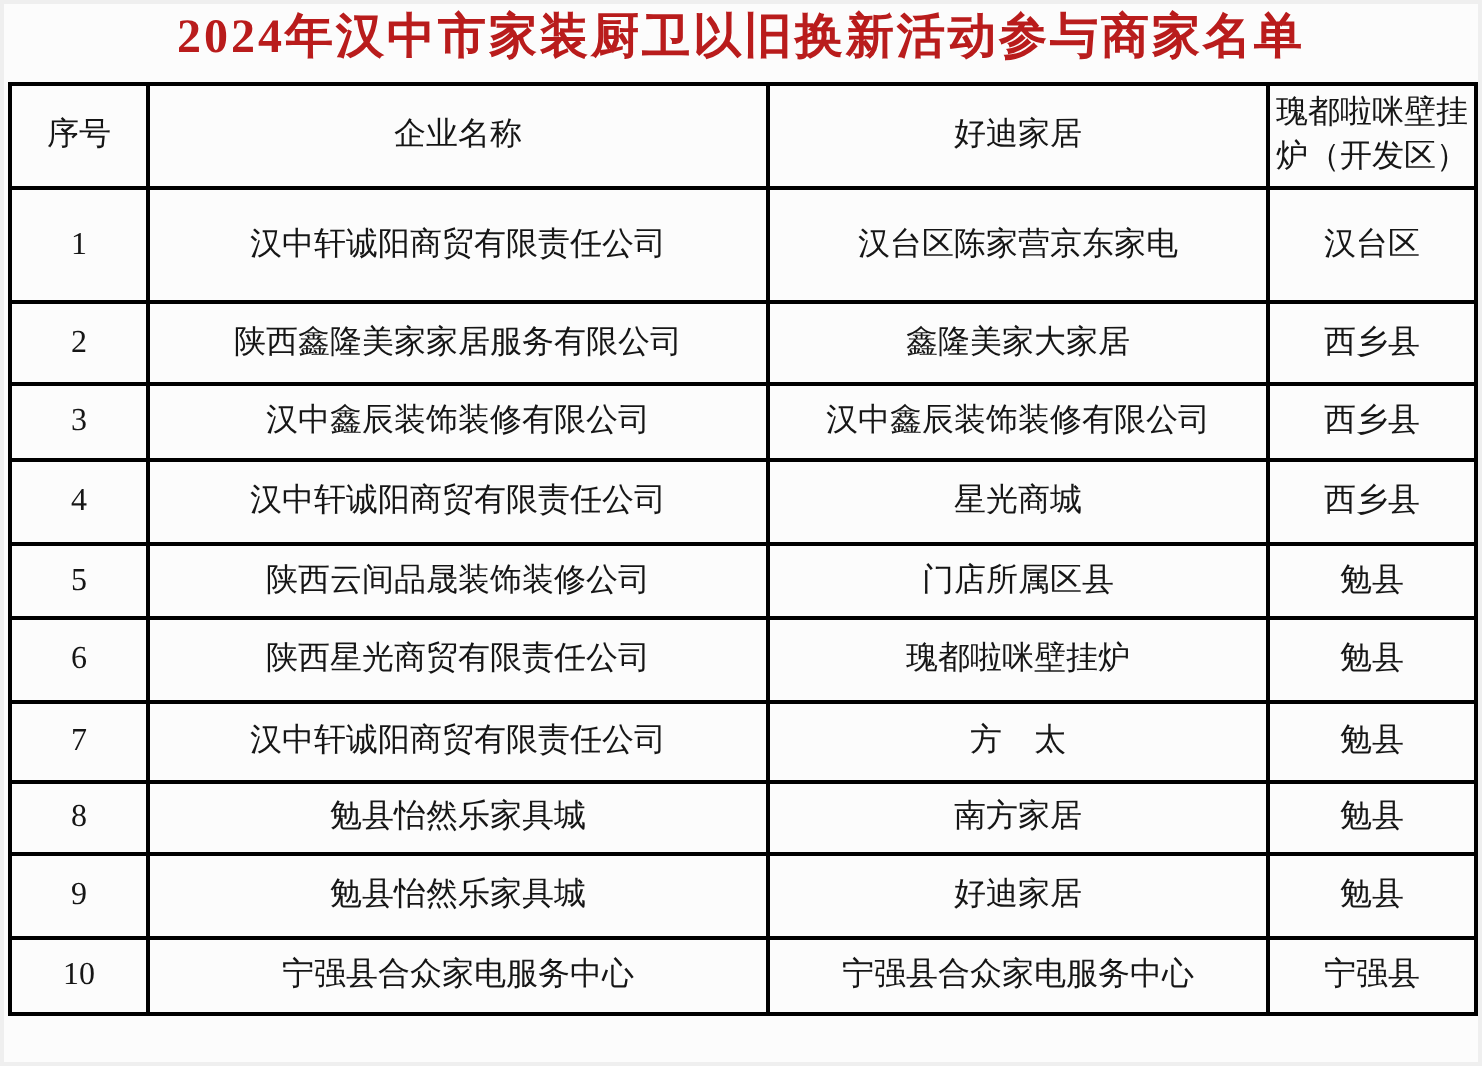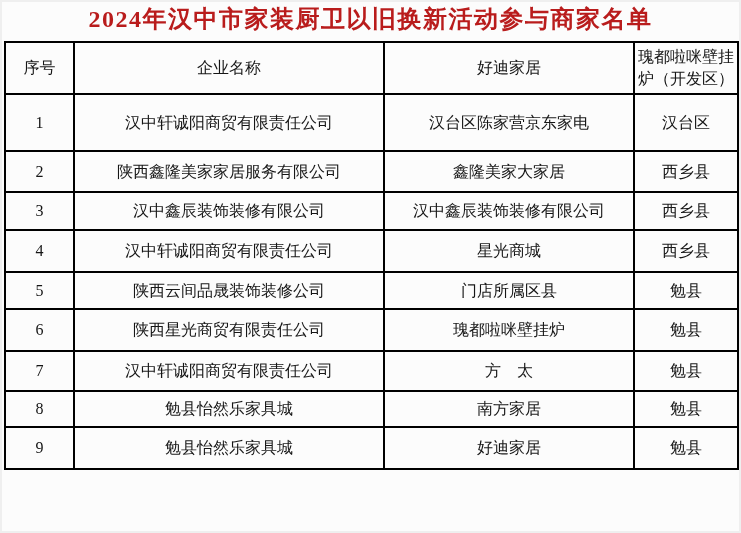--- a/index.html
+++ b/index.html
@@ -131,14 +131,20 @@
       <td>勉县怡然乐家具城</td>
       <td>南方家居</td>
       <td>勉县</td>
     </tr>
     <tr class="r-9">
       <td>9</td>
       <td>勉县怡然乐家具城</td>
       <td>好迪家居</td>
       <td>勉县</td>
     </tr>
+    <tr class="r-10">
+      <td>10</td>
+      <td>宁强县合众家电服务中心</td>
+      <td>宁强县合众家电服务中心</td>
+      <td>宁强县</td>
+    </tr>
   </tbody>
 </table>
 
 </body></html>

